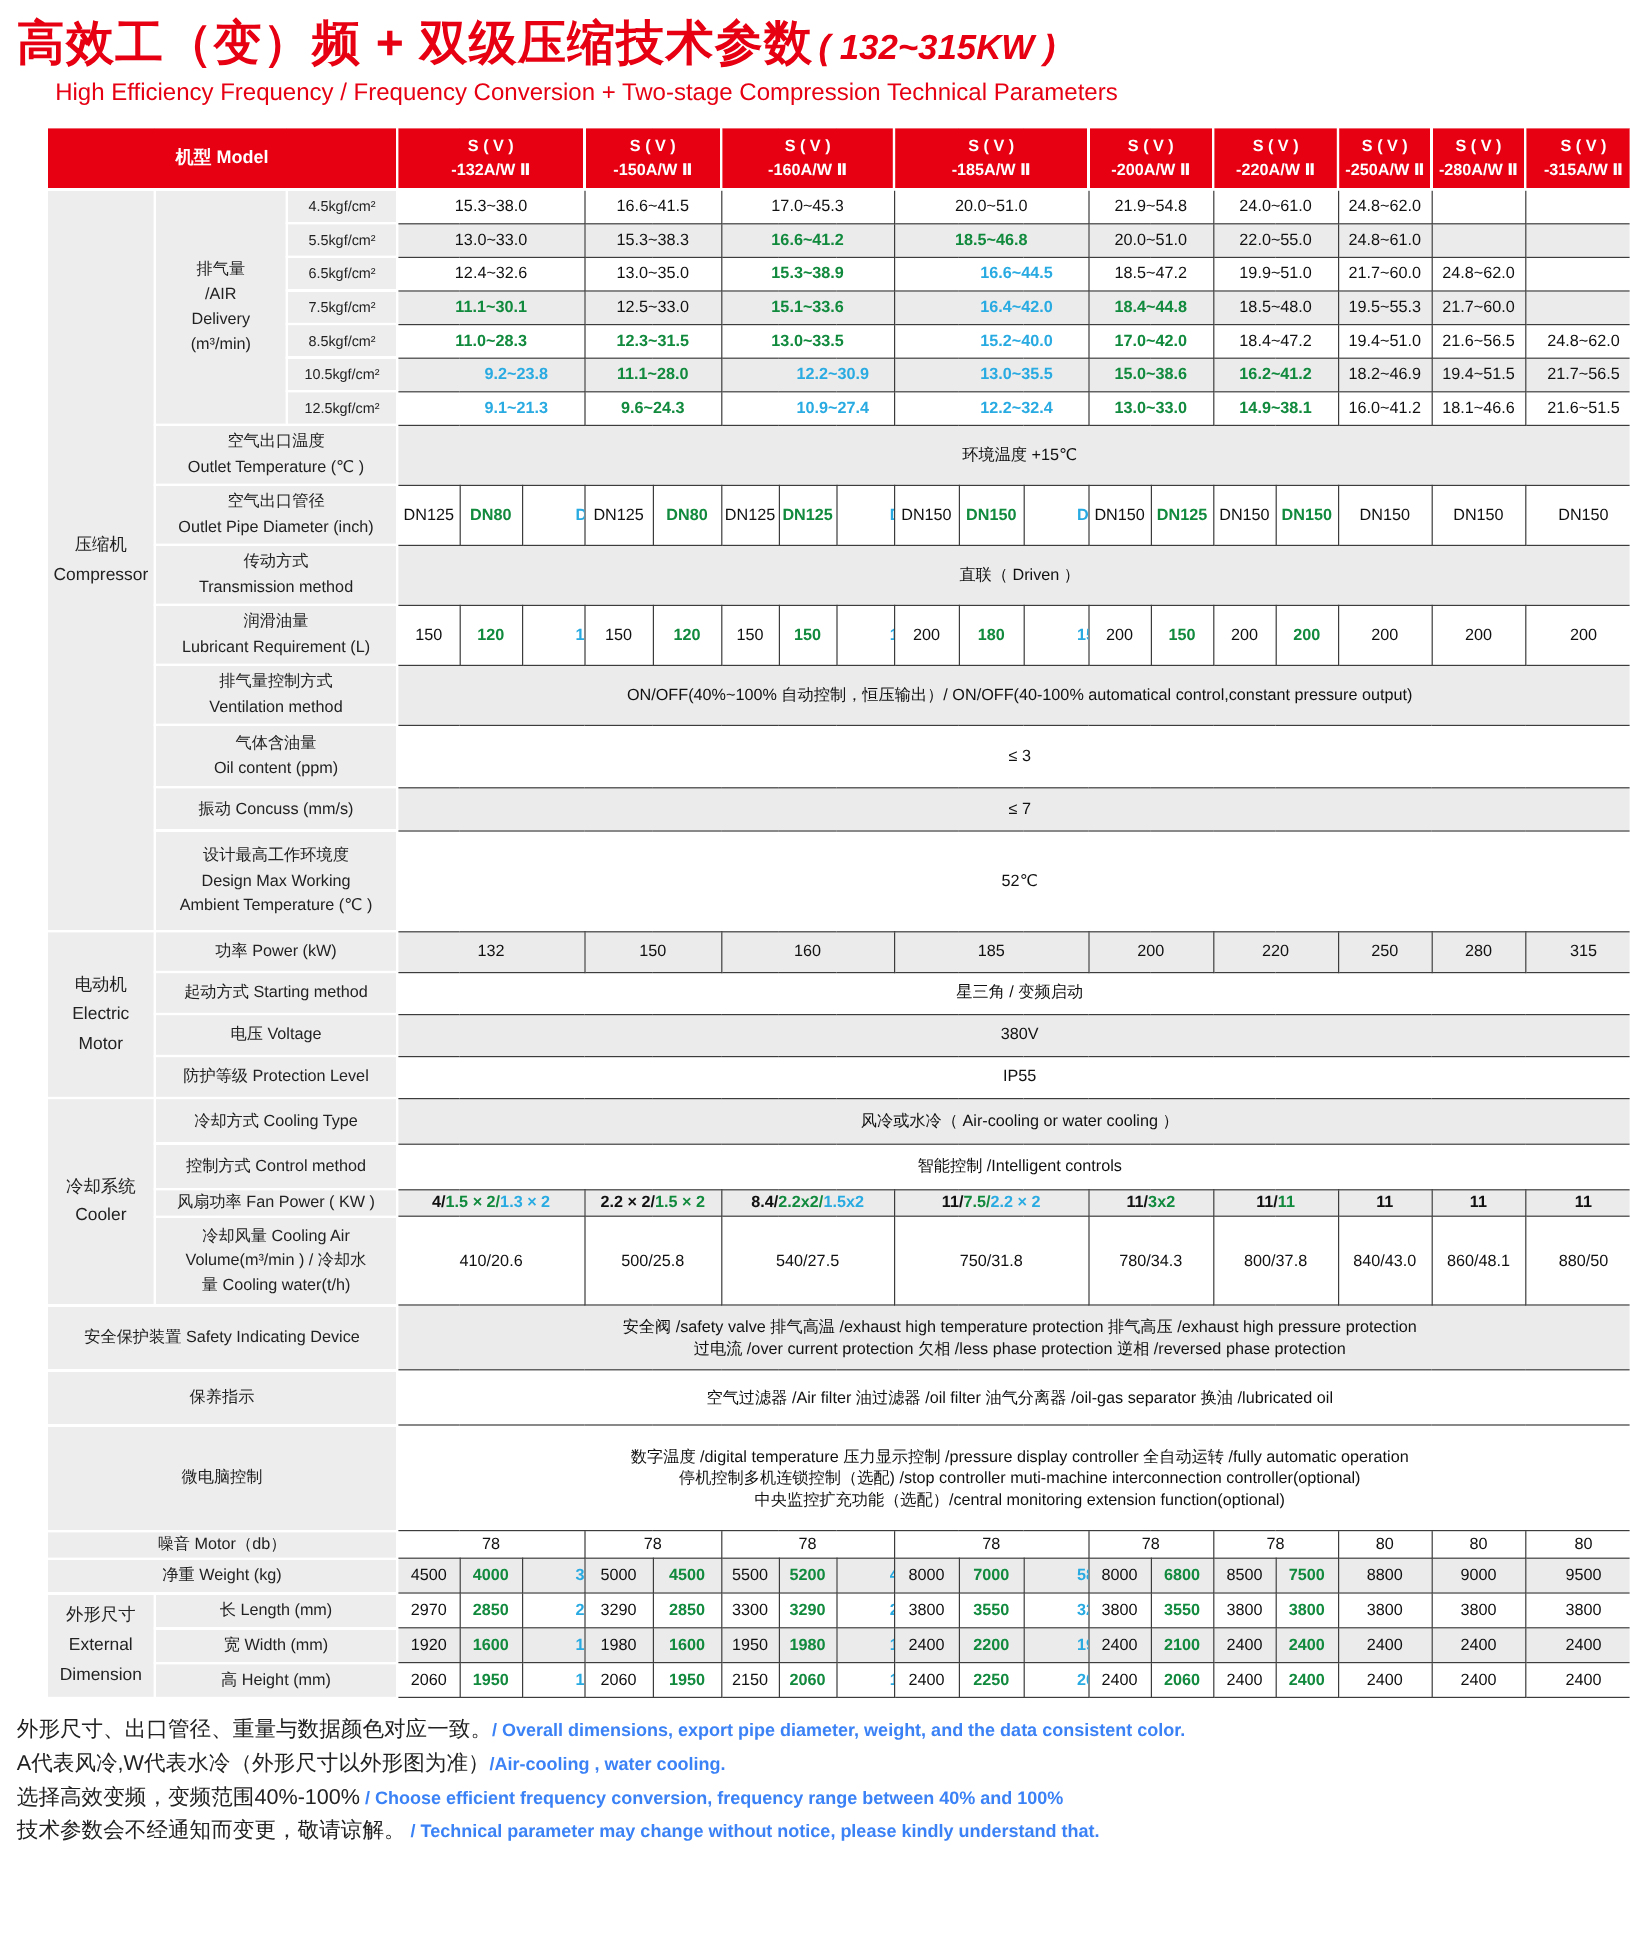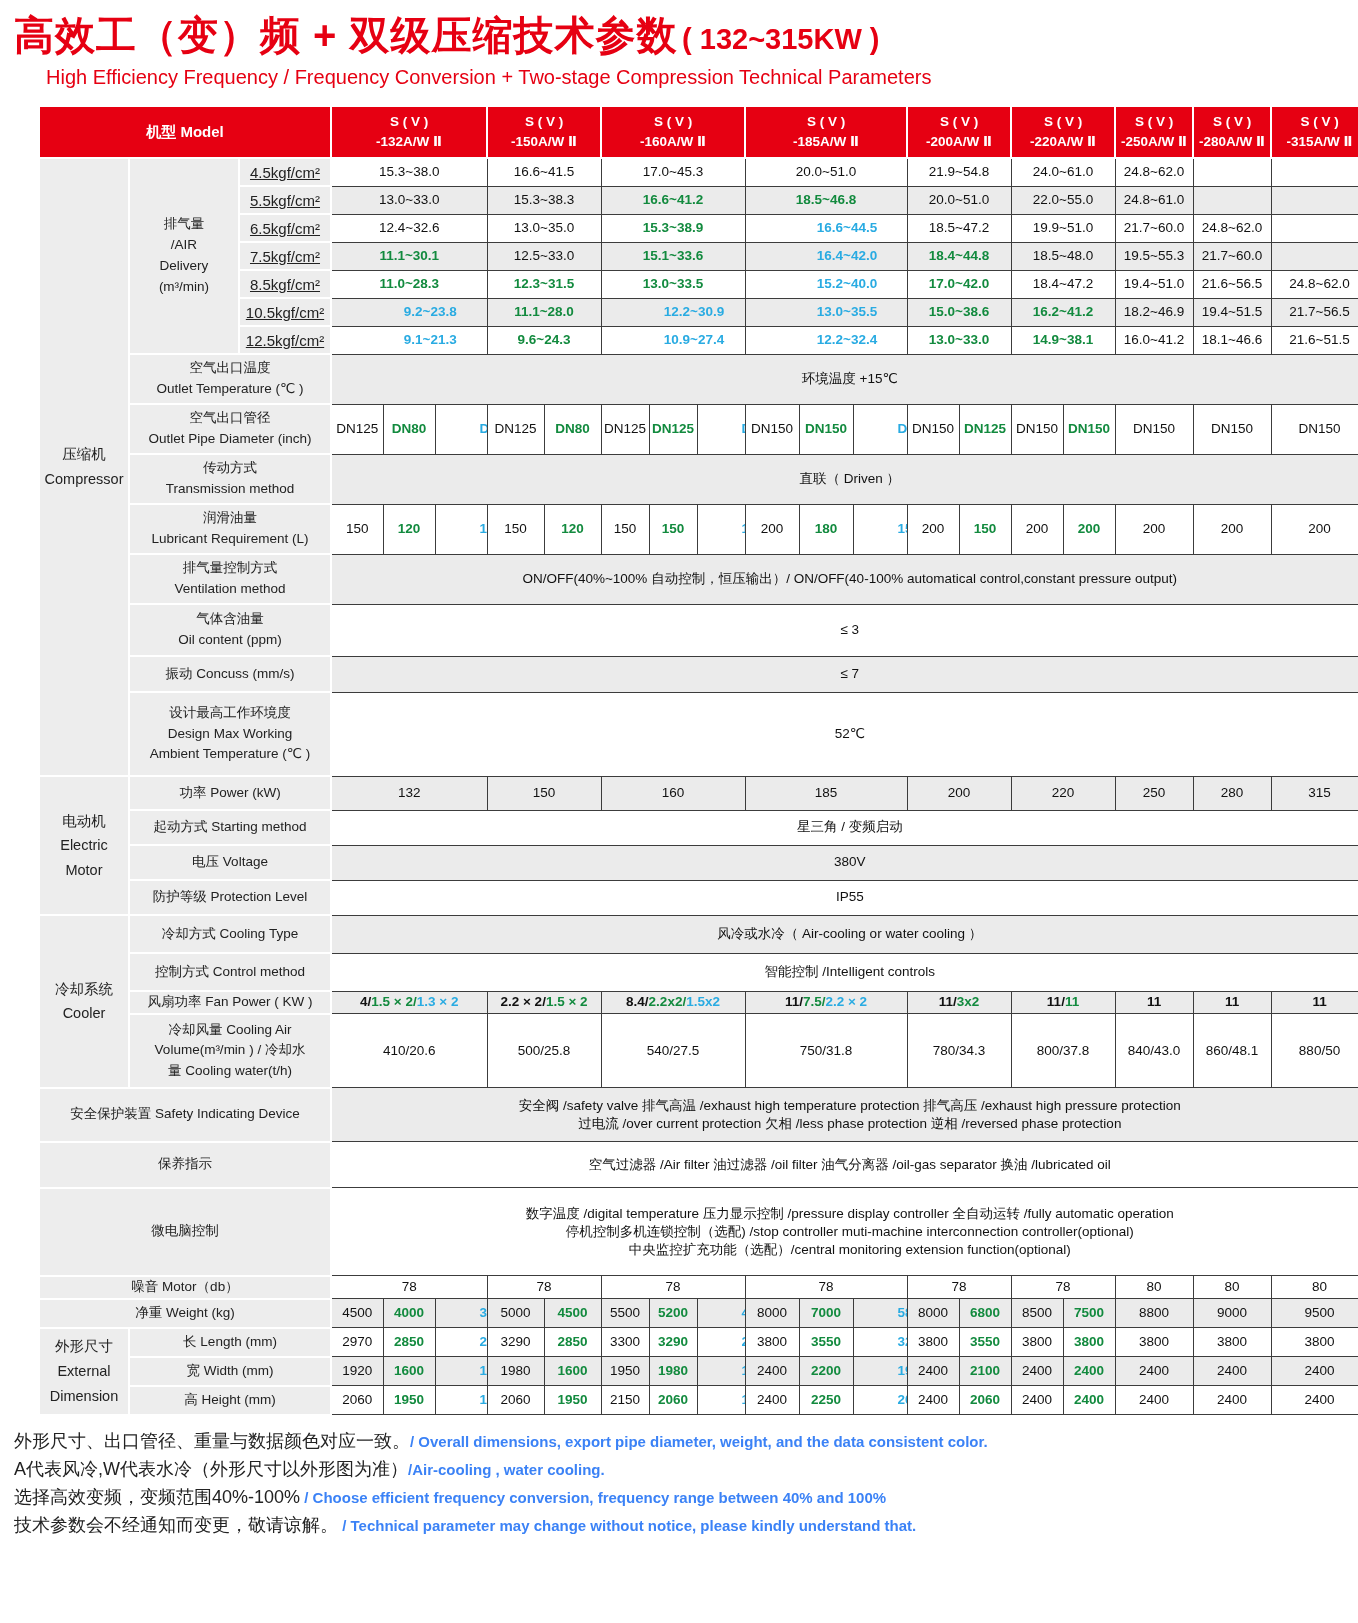--- a/index.html
+++ b/index.html
@@ -1,31 +1,31 @@
 <!DOCTYPE html>
 <html style="--red: #e60012; --green: #128a3e; --blue: #29abe2; --gray: #ebebeb;"><head>
 <meta charset="utf-8">
 <style>
   :root{ --red:#e60012; --green:#128a3e; --blue:#29abe2; --gray:#ebebeb; }
   *{box-sizing:border-box;}
   body{margin:0;background:#fff;width:1358px;font-family:"Liberation Sans","DejaVu Sans",sans-serif;color:#111;}
   .page{padding:8px 13px 10px 14px;}
   .title-row{white-space:nowrap;}
   .title-cn{color:var(--red,#e60012);font-size:40px;font-weight:bold;letter-spacing:1px;}
-  .title-kw{color:var(--red,#e60012);font-size:29px;font-weight:bold;}
+  .title-kw{color:var(--red,#e60012);font-size:29px;font-weight:bold;font-style:italic;}
   .subtitle{color:var(--red,#e60012);font-size:20px;margin-top:3px;margin-left:32px;}
   table{table-layout:fixed;border-collapse:collapse;width:1331px;margin-top:16px;margin-left:24px;}
   th,td{padding:0 2px;overflow:hidden;}
   thead tr{height:52px;}
   thead th{background:var(--red,#e60012);color:#fff;font-weight:bold;font-size:13.5px;line-height:1.5;border:2px solid #fff;}
   .mh{font-size:15px;}
   .cat,.lbl,.lbl3,.prs{background:#ededed;border:2px solid #fff;text-align:center;color:#222;font-weight:normal;}
   .cat{font-size:14.5px;line-height:1.7;}
   .lbl,.lbl3{font-size:13.5px;line-height:1.55;}
-  .prs{font-size:15px;text-decoration:underline;}
+  .prs{font-size:12px;}
   .v{border:1px solid #3c3c3c;text-align:center;font-size:13.5px;color:#111;line-height:1.35;}
   tr.gr .v{background:var(--gray,#ebebeb);}
   tr.wh .v{background:#fff;}
   [data-c="g"]{color:var(--green,#128a3e);font-weight:bold;}
   [data-c="b"]{color:var(--blue,#29abe2);font-weight:bold;padding-left:44px;}
   .fan span{font-weight:bold;}
   .fan .g{color:var(--green,#128a3e);}
   .fan .b{color:var(--blue,#29abe2);}
   .h28{height:28px}.h30{height:14px}.h29{height:29px}.h34{height:34px}.h35{height:35px}.h36{height:36px}
   .h38{height:38px}.h46{height:46px}.h50{height:50px}.h52{height:52px}.h54{height:54px}.h74{height:74px}

